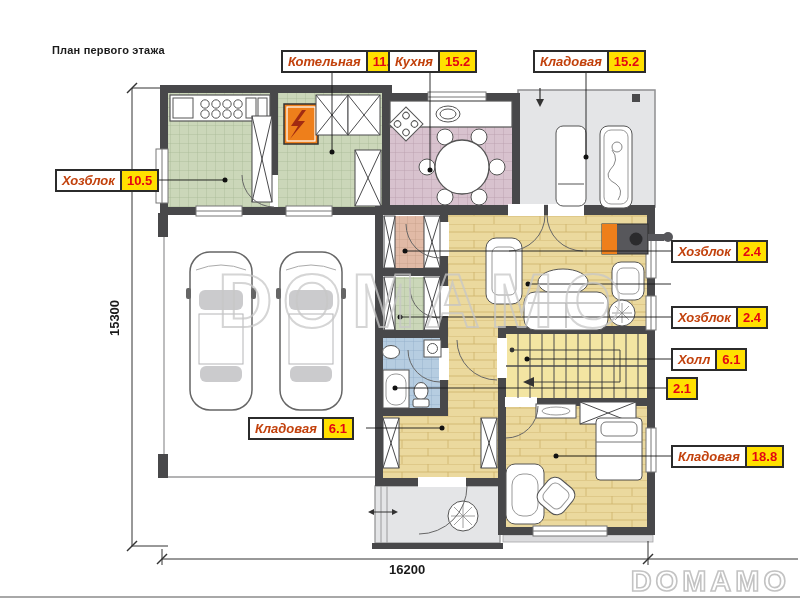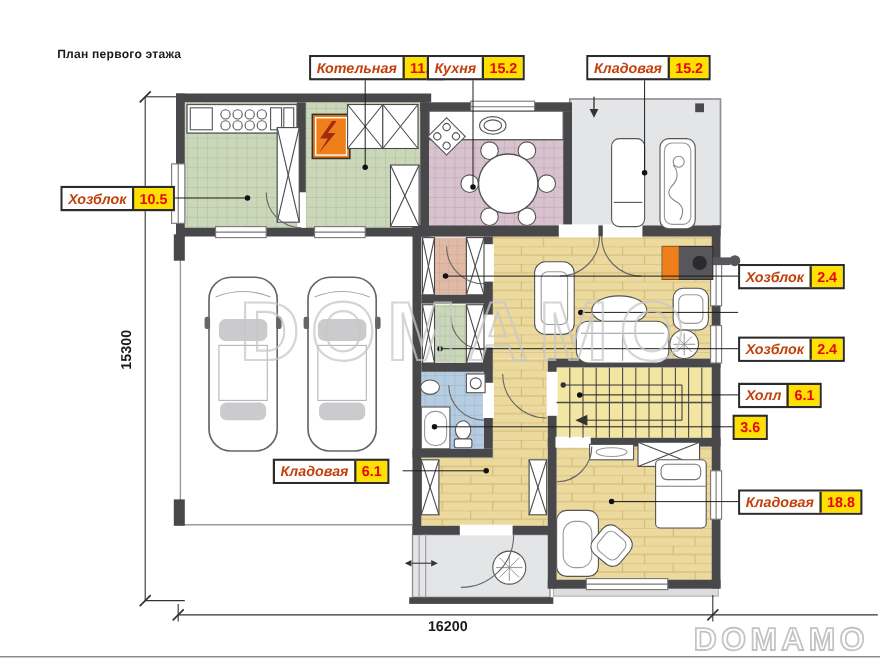--- a/index.html
+++ b/index.html
@@ -374,21 +374,21 @@
 </div>
 <div class="rlabel" style="left:671px;top:306px">
   <span class="rl-name">Хозблок</span>
   <span class="rl-val">2.4</span>
 </div>
 <div class="rlabel" style="left:671px;top:348px">
   <span class="rl-name">Холл</span>
   <span class="rl-val">6.1</span>
 </div>
 <div class="rlabel val-only" style="left:666px;top:377px">
-  <span class="rl-val">3.6</span>
+  <span class="rl-val">2.1</span>
 </div>
 <div class="rlabel" style="left:671px;top:445px">
   <span class="rl-name">Кладовая</span>
   <span class="rl-val">18.8</span>
 </div>
 <div class="rlabel" style="left:248px;top:417px">
   <span class="rl-name">Кладовая</span>
   <span class="rl-val">6.1</span>
 </div>
 

